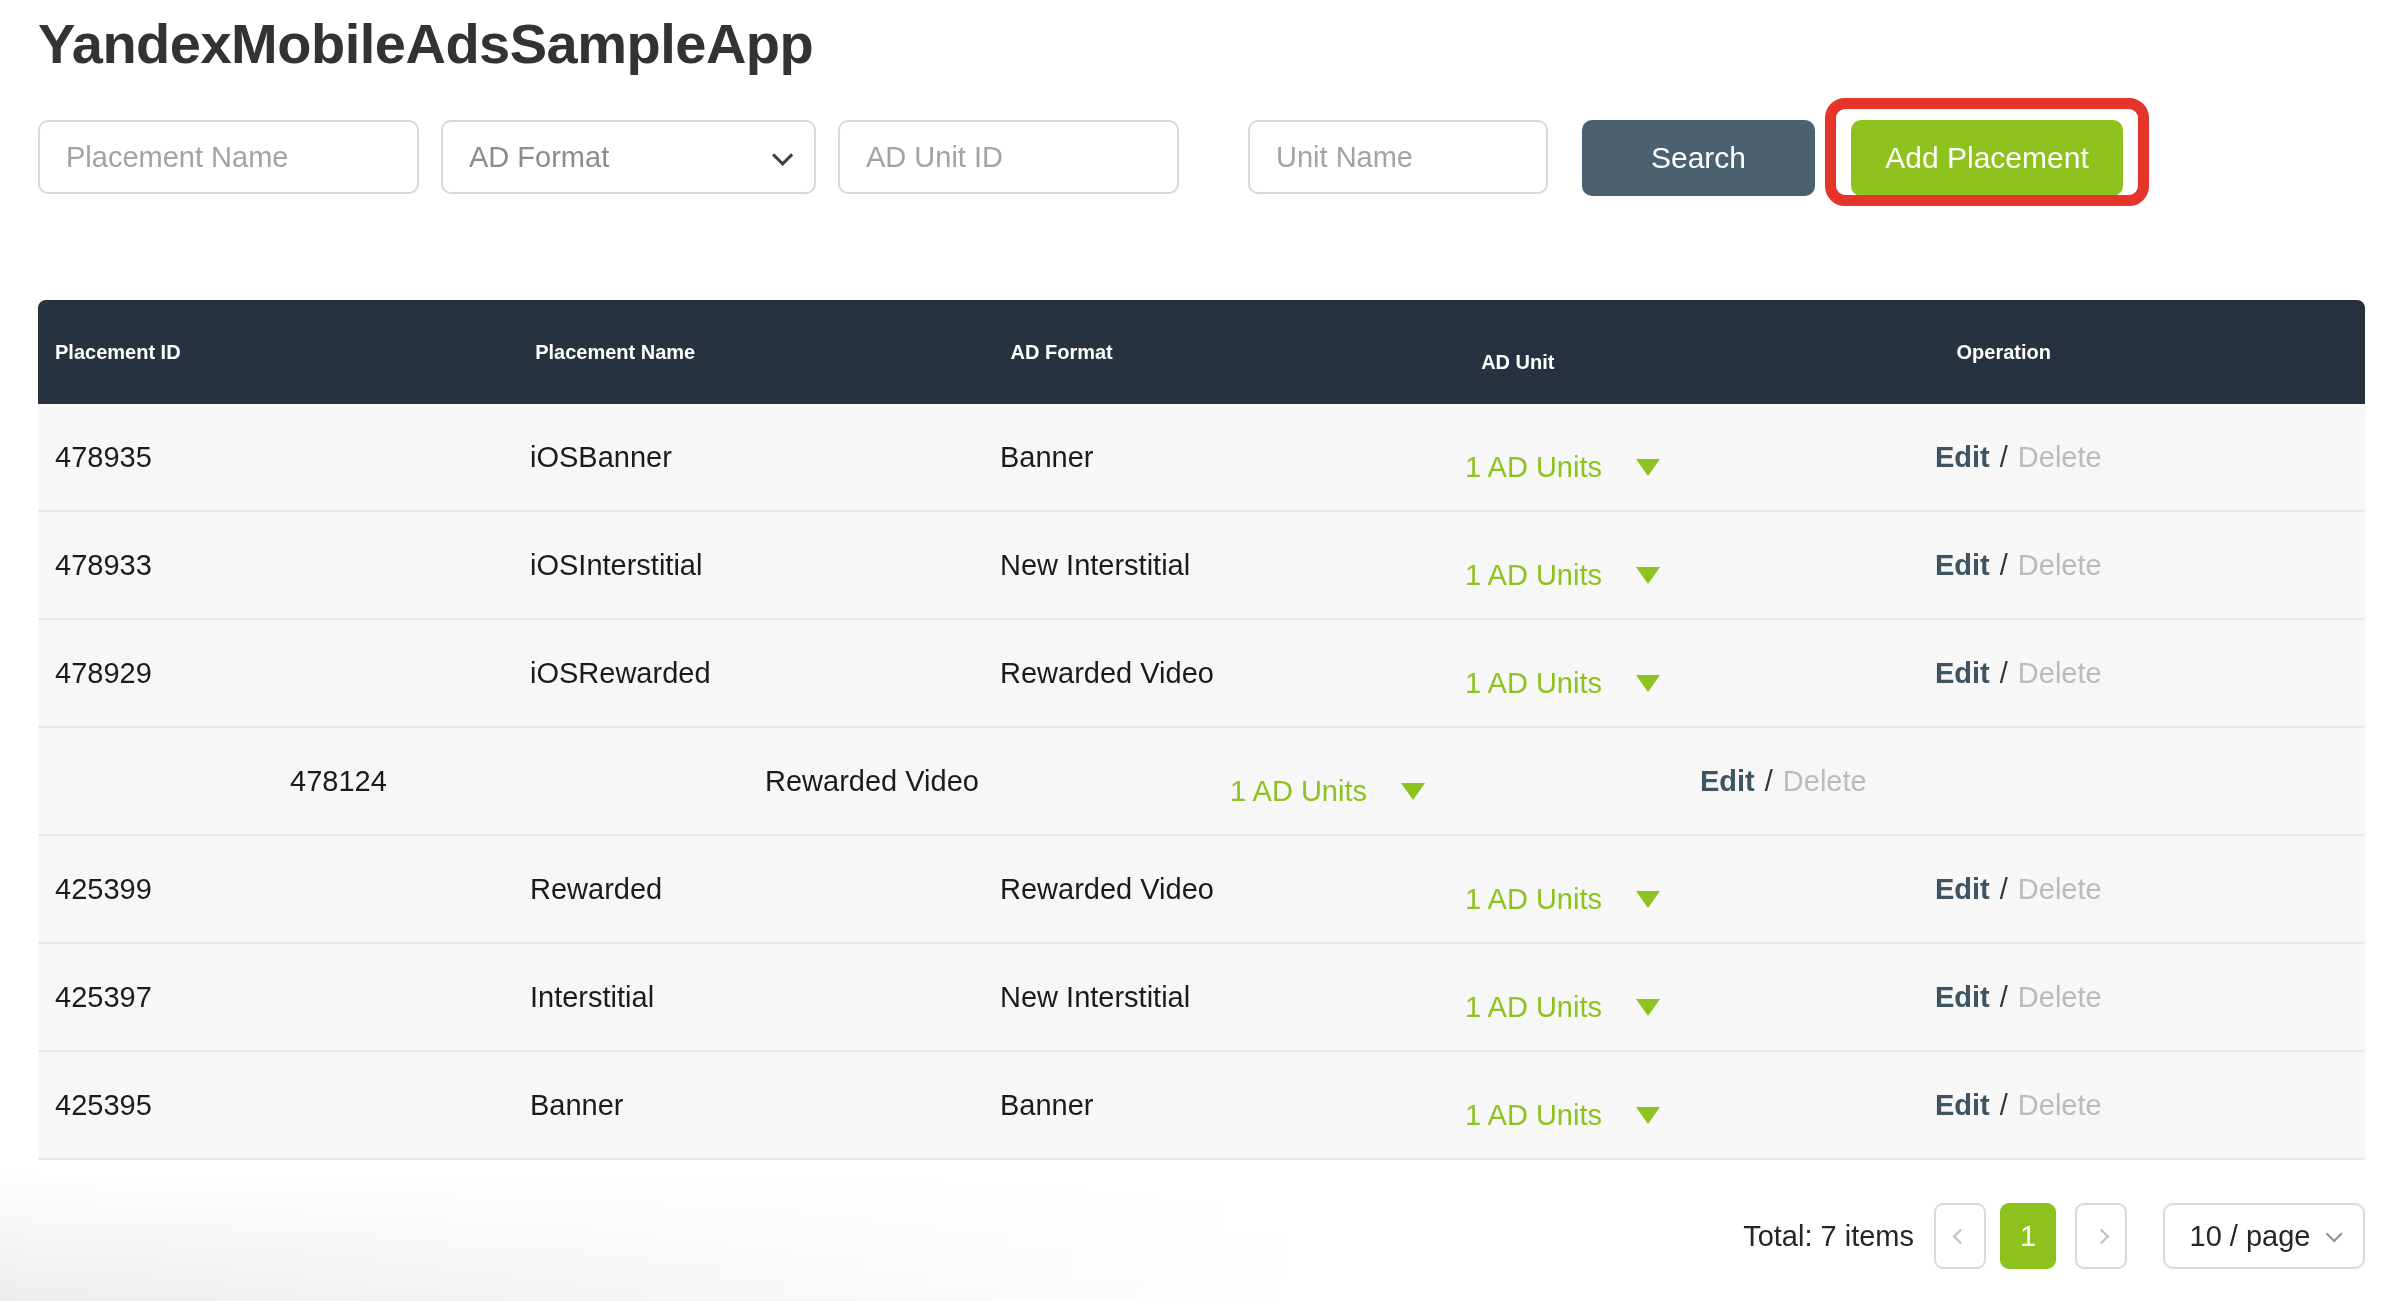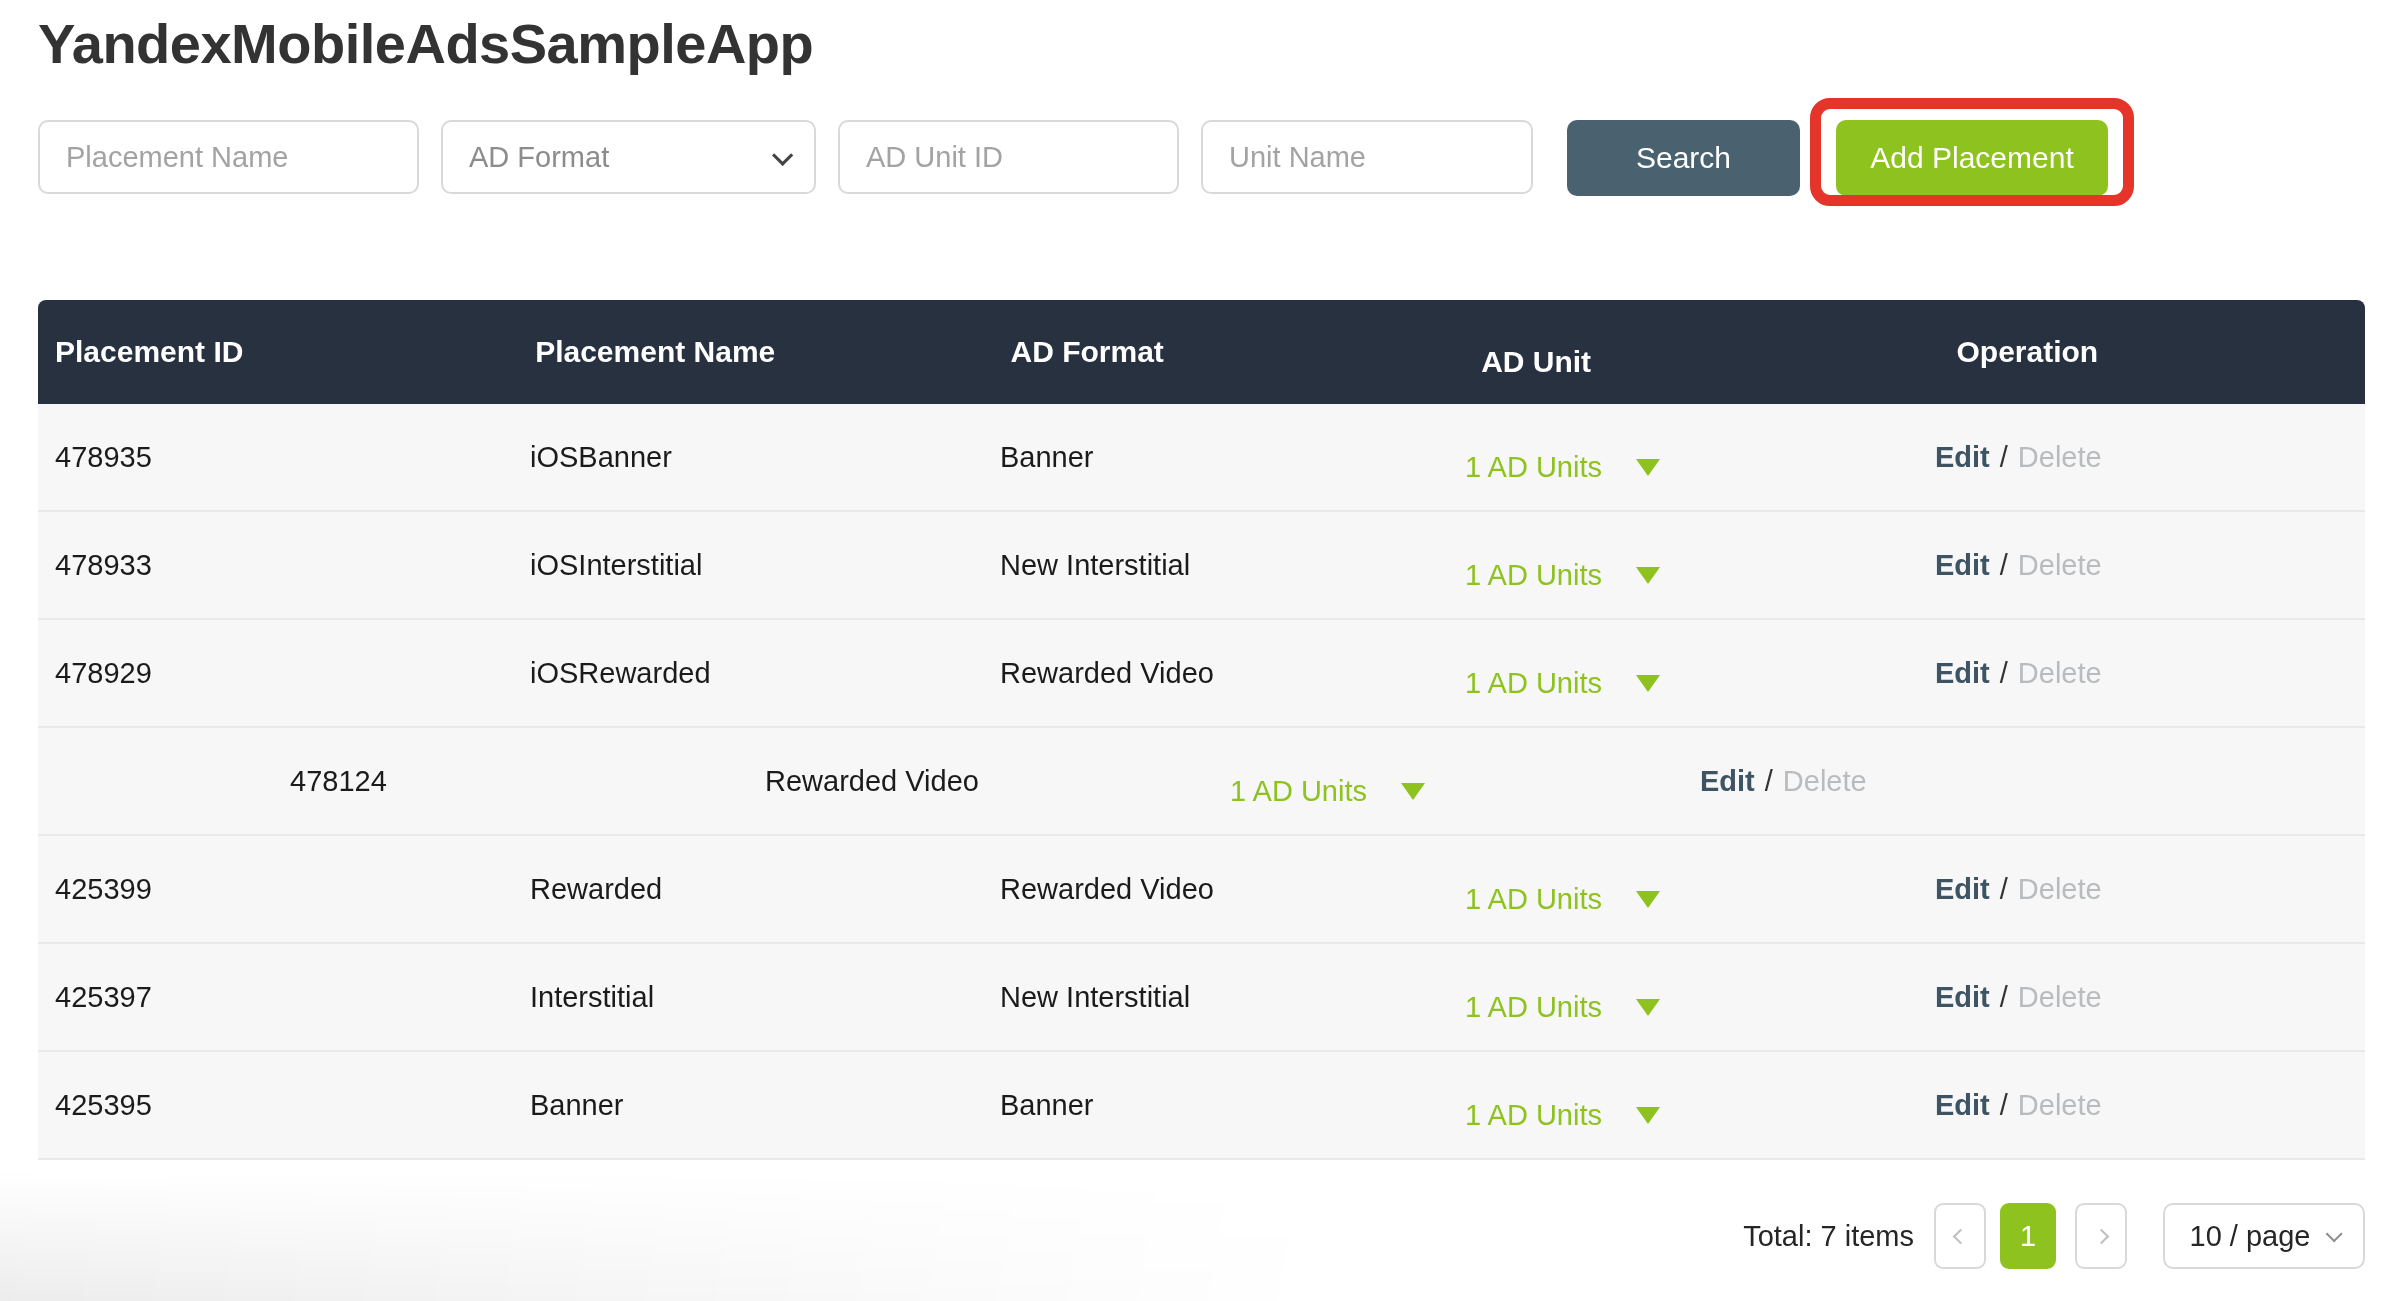--- a/index.html
+++ b/index.html
@@ -48,21 +48,21 @@
     font-size:29px;
     font-family:"Liberation Sans", sans-serif;
     padding:0 26px;
     color:var(--text-dark);
     outline:none;
   }
   .text-input::placeholder{color:var(--placeholder);}
   .w-placement{width:381px;}
   .w-format{width:375px;}
   .w-unitid{width:341px;}
-  .w-unitname{width:332px;}
+  .w-unitname{width:300px;margin-left:47px;}
   .select-box{
     display:flex;
     align-items:center;
     justify-content:space-between;
     cursor:pointer;
     color:#8C8C8C;
   }
   .chev{
     display:inline-block;
     width:15px;height:15px;
@@ -103,21 +103,21 @@
     margin:106px 40px 0 38px;
     width:2327px;
   }
   .t-row{display:flex;align-items:center;}
   .t-head{
     background:var(--header-bg);
     height:104px;
     border-radius:8px 8px 0 0;
     color:#ffffff;
     font-weight:700;
-    font-size:30px;
+    font-size:20px;
     gap:28px;
   }
   .t-body-row{
     background:var(--row-bg);
     height:108px;
     border-bottom:2px solid var(--row-border);
     font-size:29px;
     justify-content:center;
   }
   .cell{padding-left:17px;display:flex;align-items:center;}

